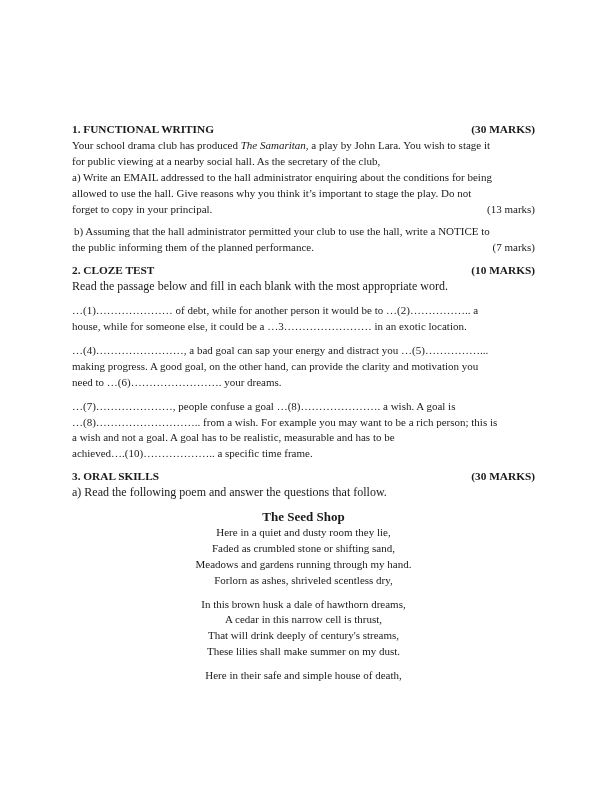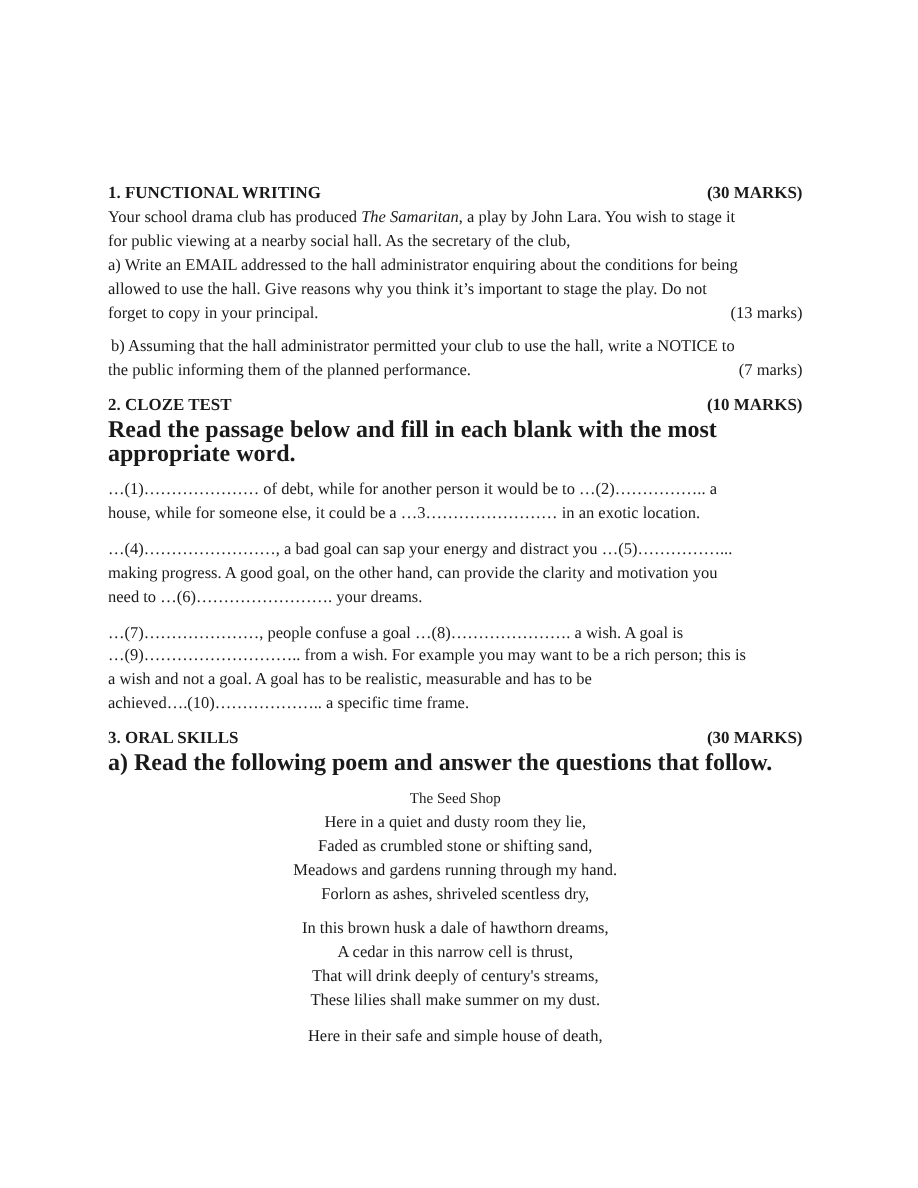--- a/index.html
+++ b/index.html
@@ -23,39 +23,39 @@
       font-size: 11px;
       line-height: 15.9px;
     }
     .sec-head {
       display: flex;
       justify-content: space-between;
       font-weight: bold;
       font-size: 11.3px;
     }
     .bold-line {
-      font-weight: bold;
-      font-size: 16px;
+      font-weight: normal;
+      font-size: 12px;
     }
     p { margin: 0; }
     .row-end {
       display: flex;
       justify-content: space-between;
       text-align: right;
     }
     .gap-s { height: 7px; }
     .gap-m { height: 8px; }
     .partb { padding-left: 2px; }
     .poem {
       text-align: center;
       width: 463px;
     }
     .poem-title {
-      font-weight: normal;
-      font-size: 10px;
+      font-weight: bold;
+      font-size: 13px;
     }
     .stanza-gap { height: 8px; }
     i { }
   </style>
 </head>
 <body>
 
 <div class="page">
 
   <div class="sec-head">
@@ -90,21 +90,21 @@
   </div>
   <div class="gap-m"></div>
   <div>
     <p>…(4)……………………, a bad goal can sap your energy and distract you …(5)……………...</p>
     <p>making progress. A good goal, on the other hand, can provide the clarity and motivation you</p>
     <p>need to …(6)……………………. your dreams.</p>
   </div>
   <div class="gap-m"></div>
   <div>
     <p>…(7)…………………, people confuse a goal …(8)…………………. a wish. A goal is</p>
-    <p>…(9)……………………….. from a wish. For example you may want to be a rich person; this is</p>
+    <p>…(8)……………………….. from a wish. For example you may want to be a rich person; this is</p>
     <p>a wish and not a goal. A goal has to be realistic, measurable and has to be</p>
     <p>achieved….(10)……………….. a specific time frame.</p>
   </div>
   <div class="gap-s"></div>
 
   <div class="sec-head">
     <span>3. ORAL SKILLS</span>
     <span>(30 MARKS)</span>
   </div>
   <p class="bold-line">a) Read the following poem and answer the questions that follow.</p>

